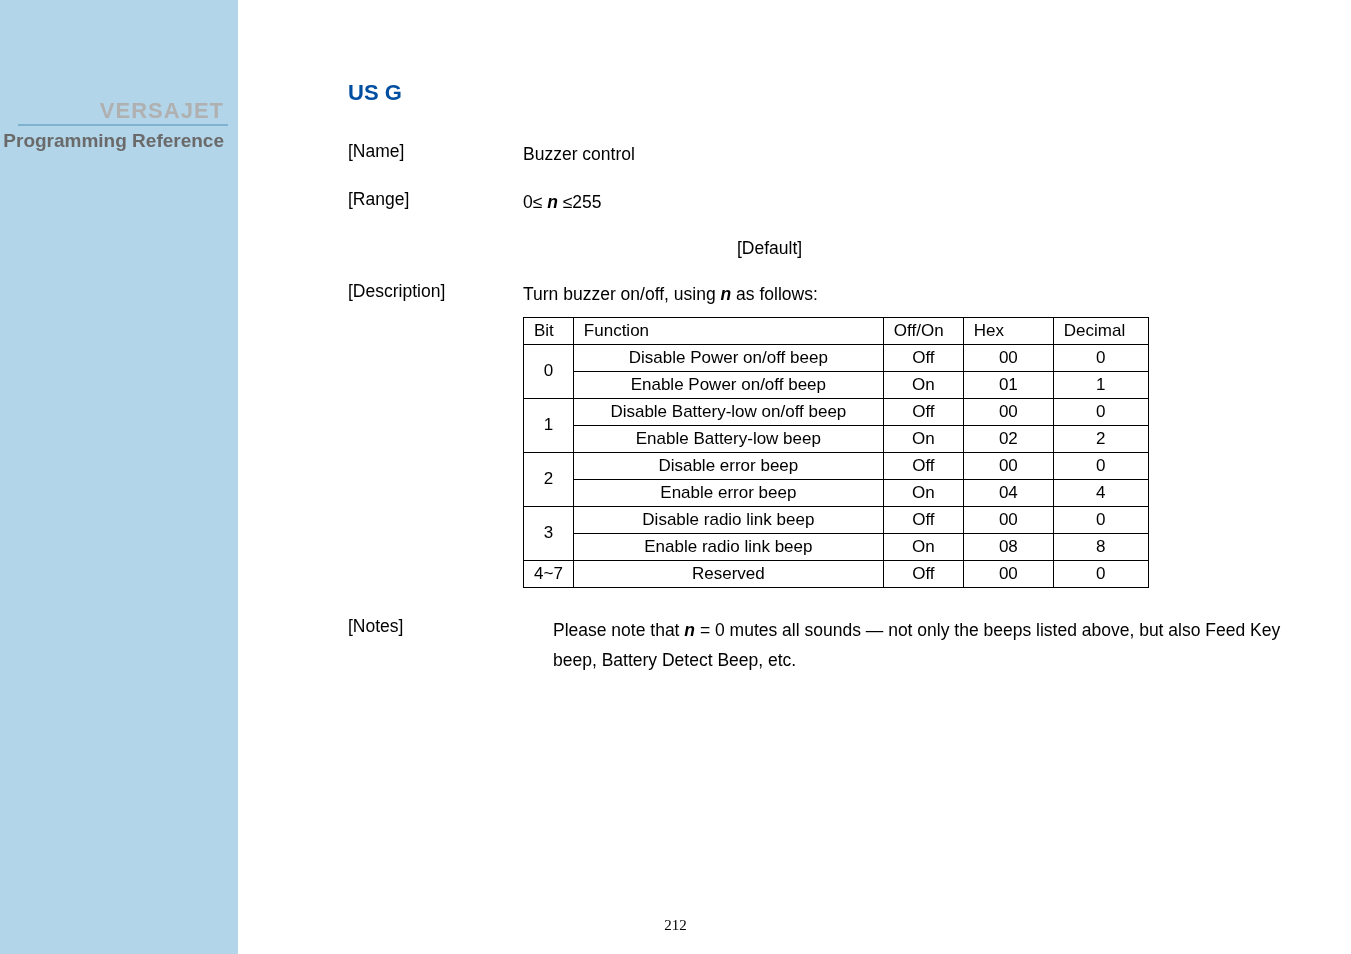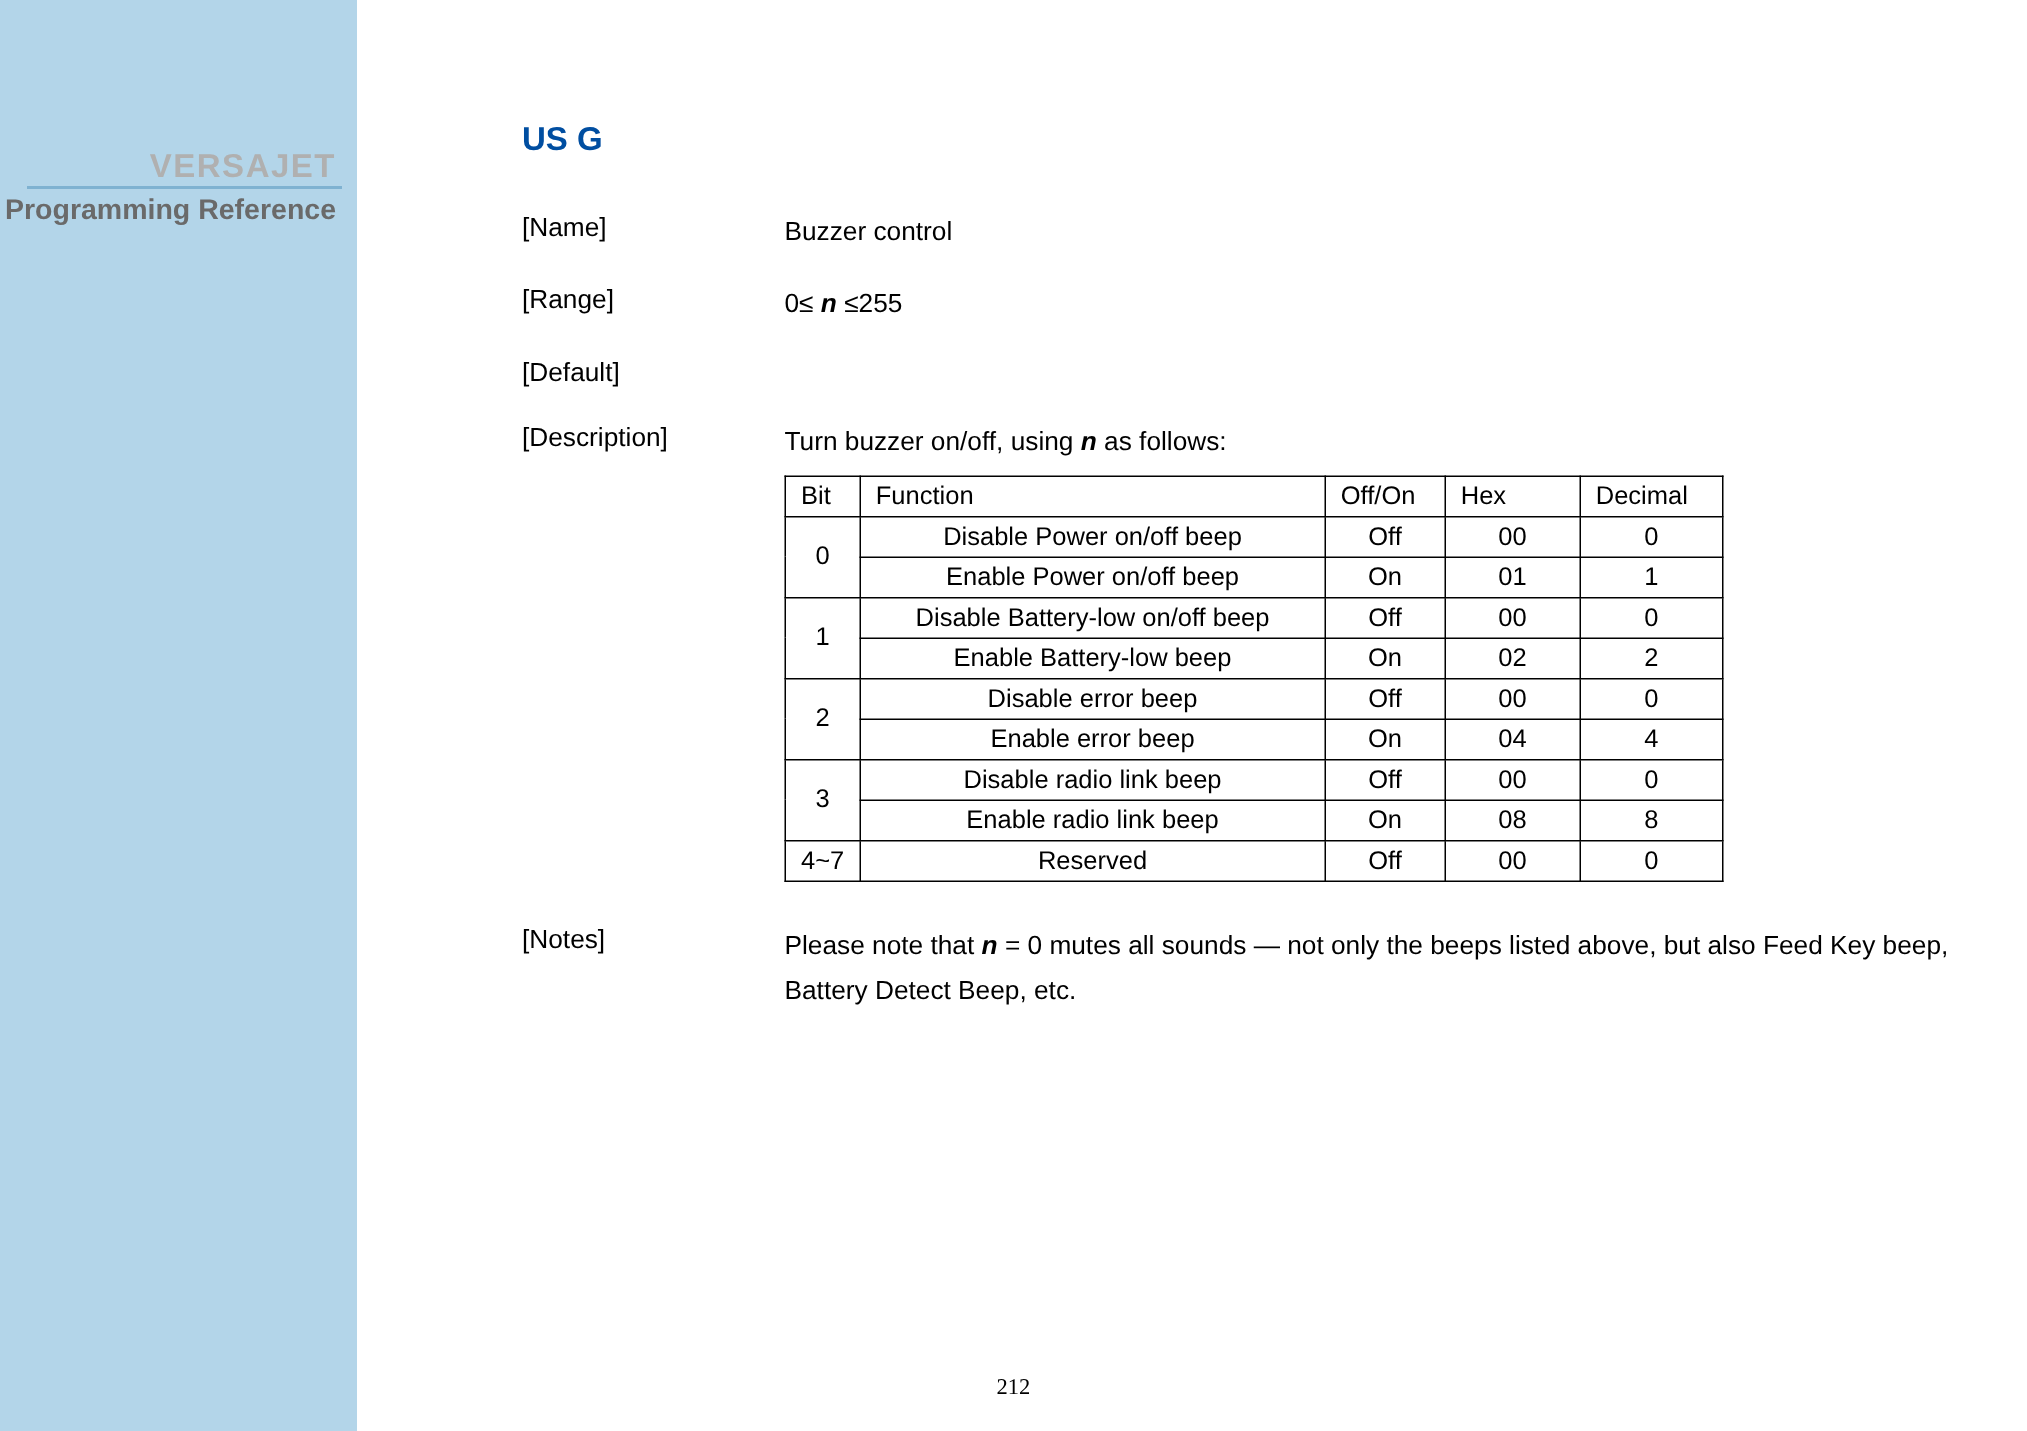--- a/index.html
+++ b/index.html
@@ -59,20 +59,21 @@
     font-weight: bold;
   }
   .rows {
     margin-top: 35px;
     font-size: 17.5px;
     color: #000;
   }
   .row {
     display: flex;
     margin-bottom: 22px;
+    justify-content: center;
   }
   .label-col {
     width: 175px;
   }
   .value-col {
     flex: 1;
     line-height: 1.5;
   }
   .fmt-table {
     display: grid;
@@ -205,20 +206,20 @@
       <tr>
         <td class="center">4~7</td>
         <td>Reserved</td>
         <td class="center">Off</td>
         <td class="center">00</td>
         <td class="center">0</td>
       </tr>
     </tbody>
       </table>
 
-    <div class="row" style="margin-top:28px;">
+    <div class="row" style="margin-top:28px;gap:30px;">
       <div class="label-col">[Notes]</div>
       <div class="value-col" style="line-height:1.7;"><span>Please note that </span><span class="bold-n">n</span><span> = 0 mutes all sounds — not only the beeps listed above, but also Feed Key beep, Battery Detect Beep, etc.</span></div>
     </div>
   </div>
 </div>
 
 <div class="page-num">212</div>
 
 </body></html>

